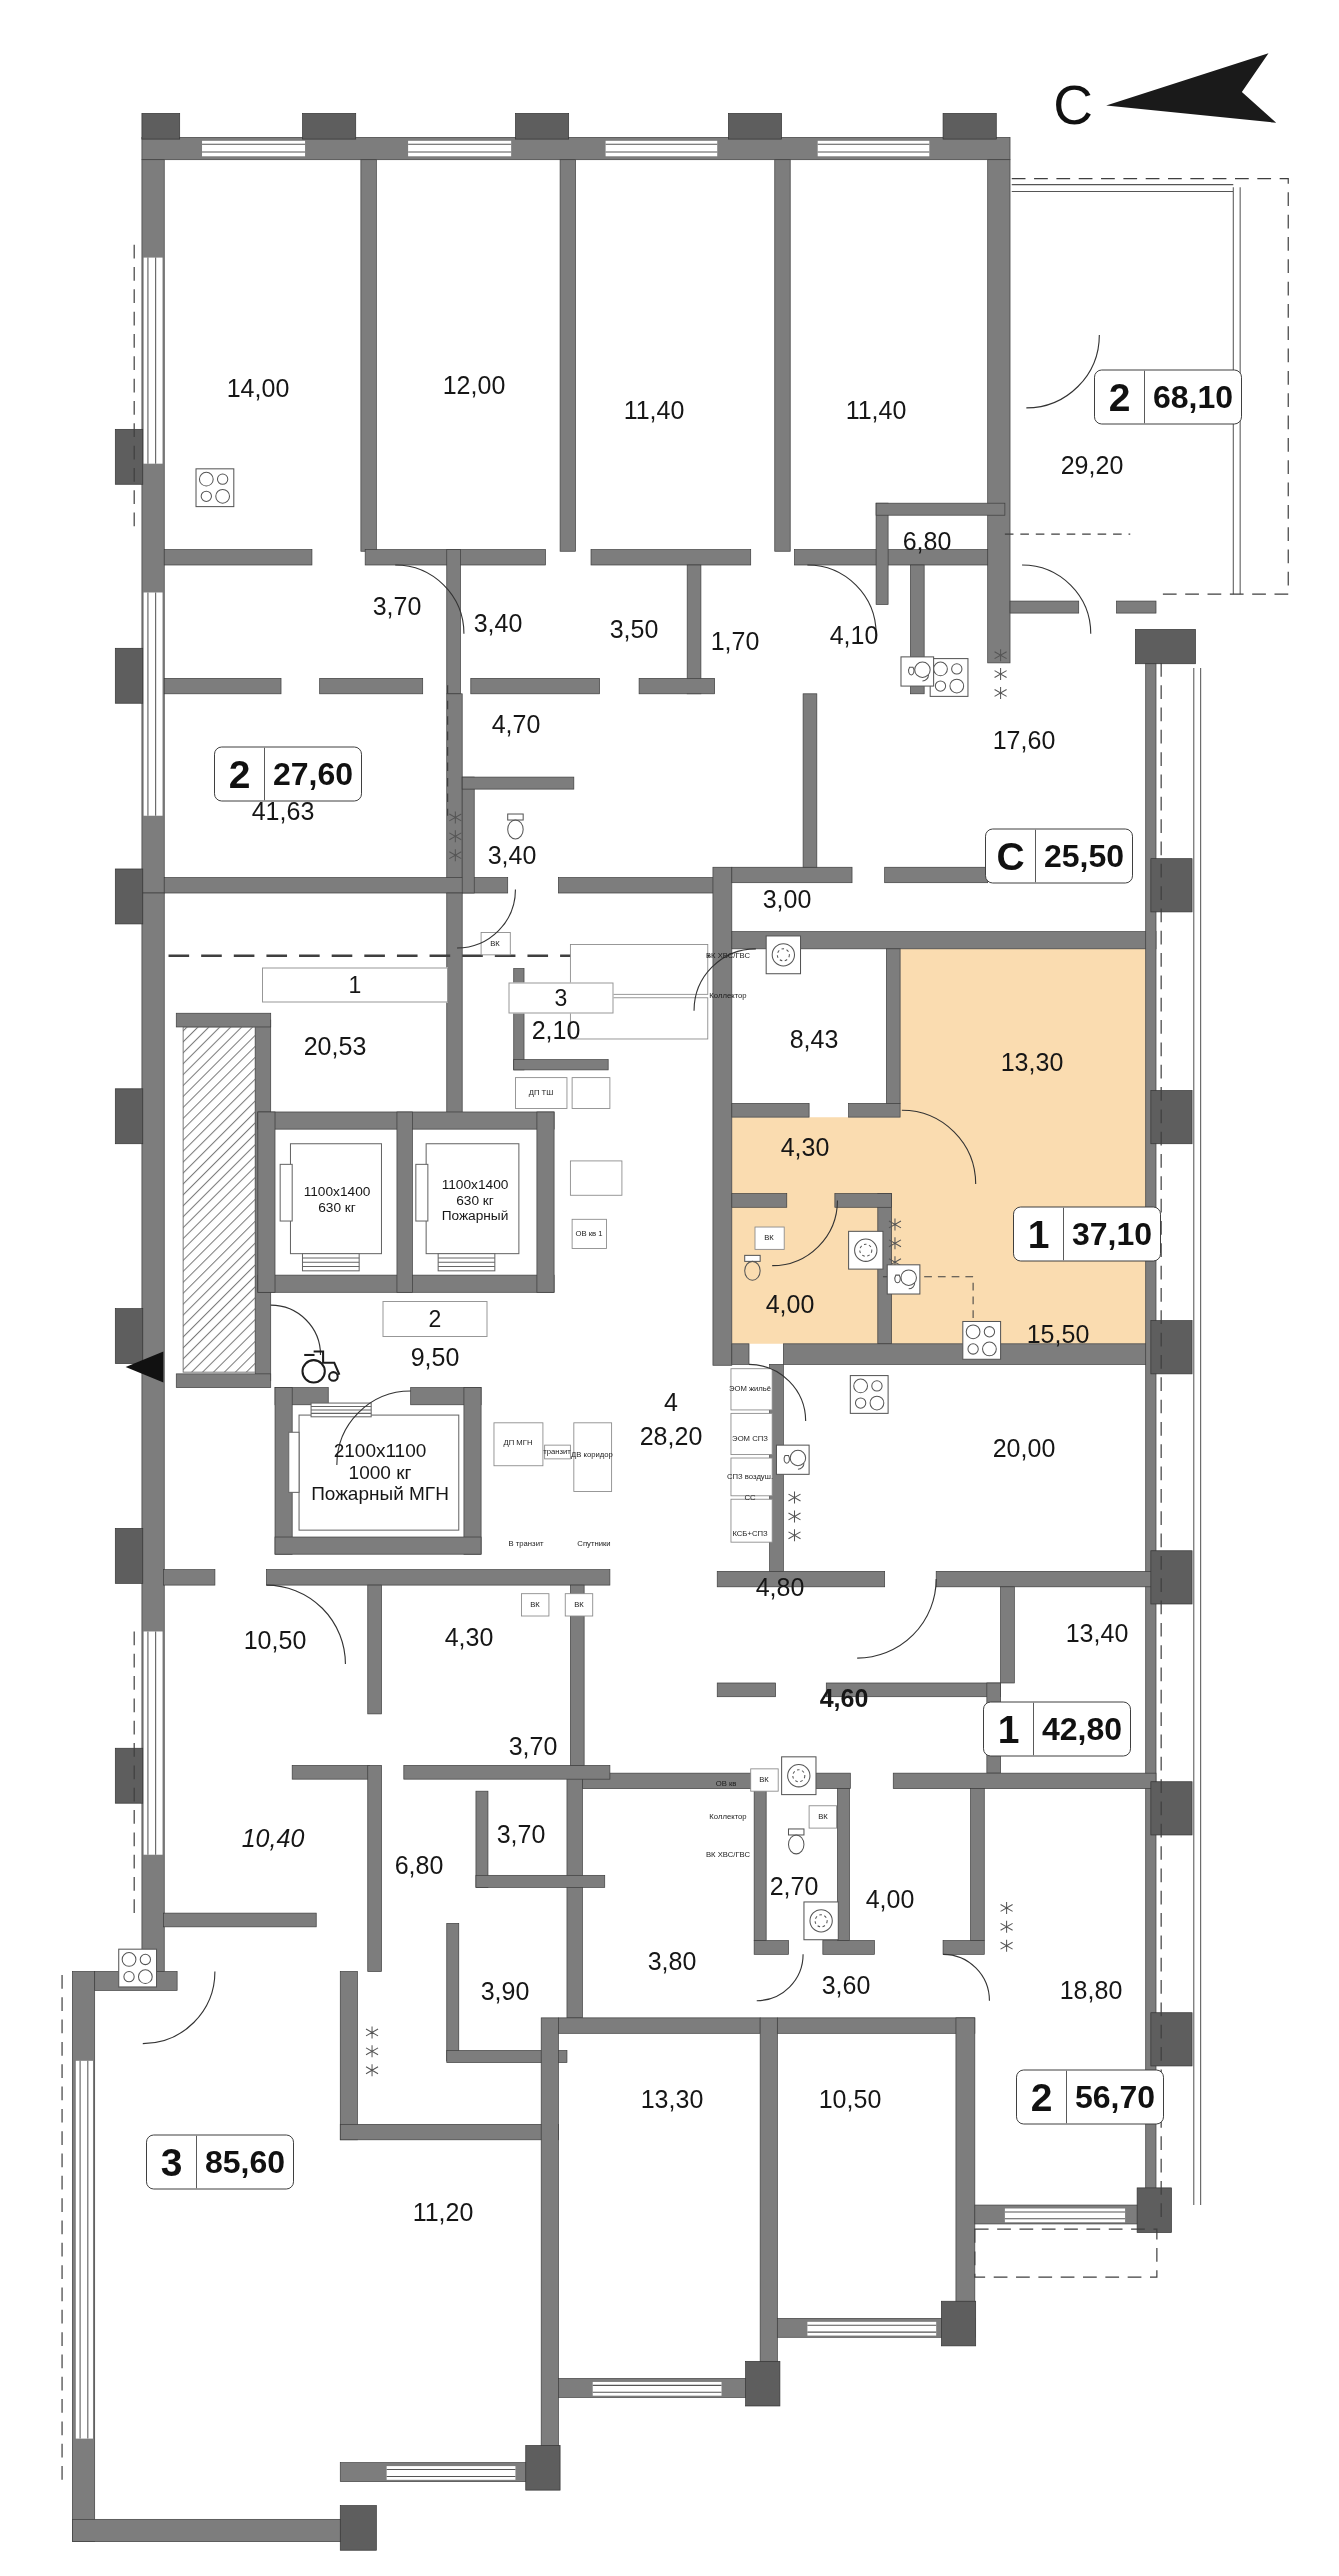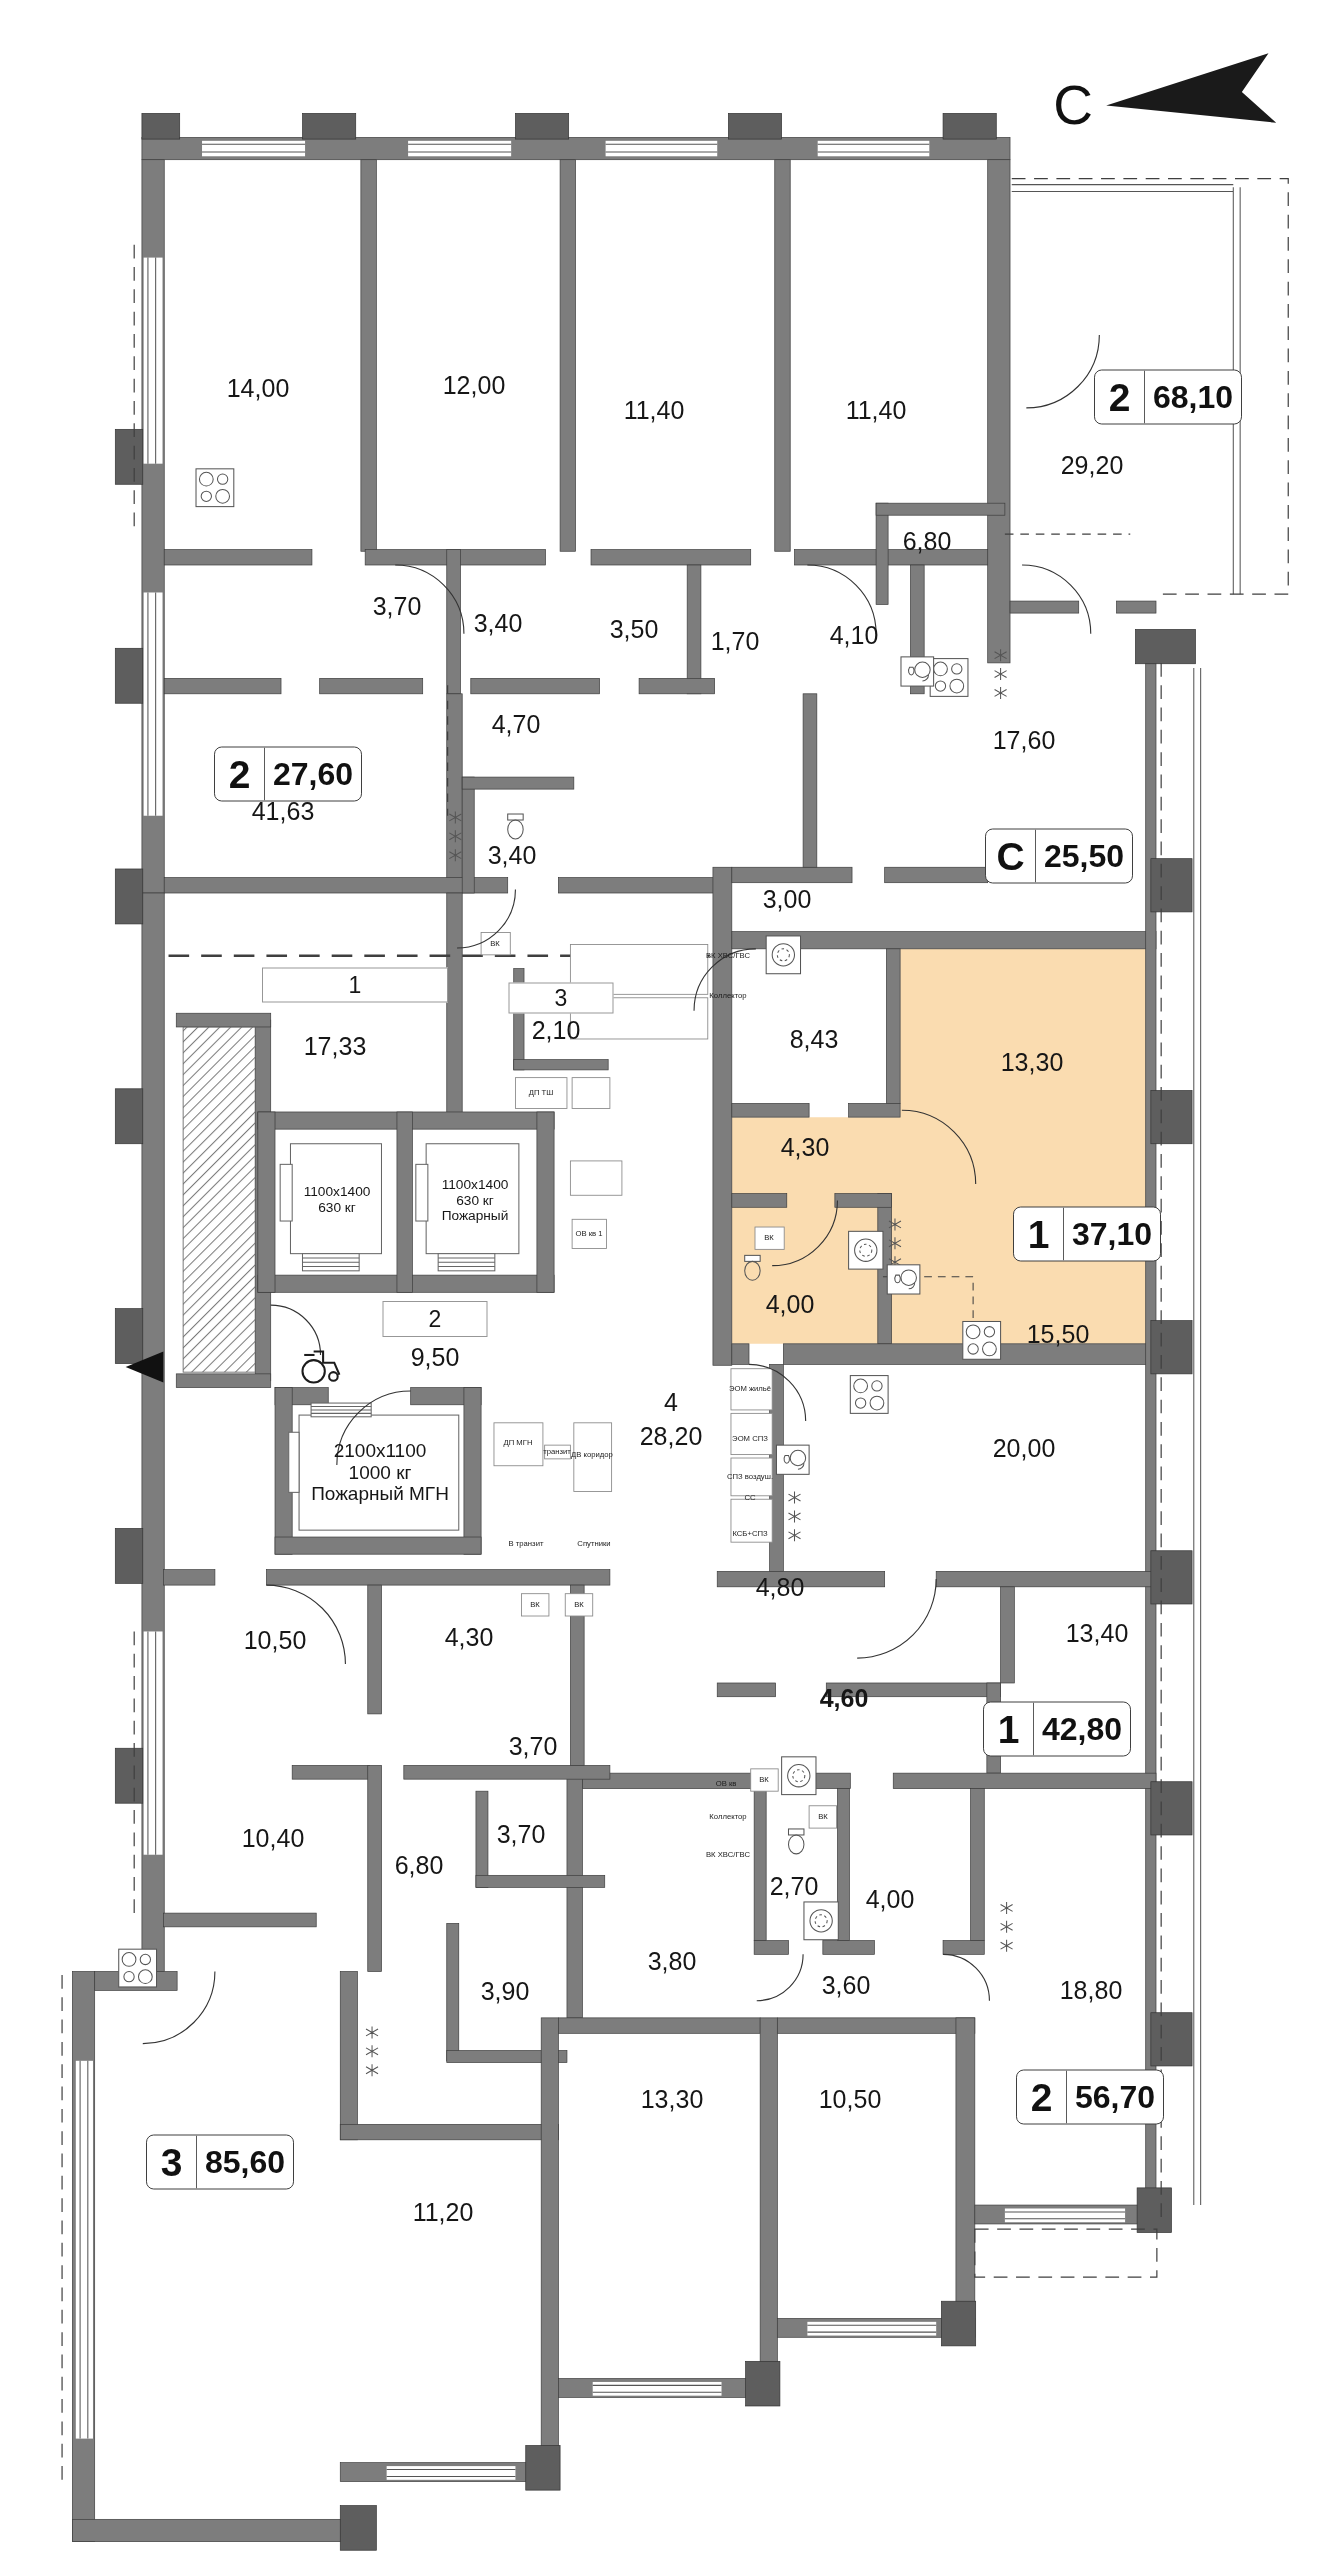--- a/index.html
+++ b/index.html
@@ -345,32 +345,32 @@
       <span class="lbl area" style="left: 1024px; top: 740px;">17,60</span>
       <span class="lbl area" style="left: 283px; top: 811px;">41,63</span>
       <span class="lbl area" style="left: 512px; top: 855px;">3,40</span>
       <span class="lbl area" style="left: 787px; top: 899px;">3,00</span>
       <span class="lbl area" style="left: 814px; top: 1039px;">8,43</span>
       <span class="lbl area" style="left: 1032px; top: 1062px;">13,30</span>
       <span class="lbl area" style="left: 805px; top: 1147px;">4,30</span>
       <span class="lbl area" style="left: 790px; top: 1304px;">4,00</span>
       <span class="lbl area" style="left: 1058px; top: 1334px;">15,50</span>
       <span class="lbl area" style="left: 1024px; top: 1448px;">20,00</span>
-      <span class="lbl area" style="left: 335px; top: 1046px;">17,33</span>
+      <span class="lbl area" style="left: 335px; top: 1046px;">20,53</span>
       <span class="lbl area" style="left: 556px; top: 1030px;">2,10</span>
       <span class="lbl area" style="left: 435px; top: 1357px;">9,50</span>
       <span class="lbl area" style="left: 671px; top: 1402px;">4</span>
       <span class="lbl area" style="left: 671px; top: 1436px;">28,20</span>
       <span class="lbl area" style="left: 780px; top: 1587px;">4,80</span>
       <span class="lbl area" style="left: 1097px; top: 1633px;">13,40</span>
       <span class="lbl area" style="left: 844px; top: 1698px; font-weight: bold;">4,60</span>
       <span class="lbl area" style="left: 275px; top: 1640px;">10,50</span>
       <span class="lbl area" style="left: 469px; top: 1637px;">4,30</span>
       <span class="lbl area" style="left: 533px; top: 1746px;">3,70</span>
-      <span class="lbl area" style="left: 273px; top: 1838px;">10,40</span>
+      <span class="lbl area" style="left: 273px; top: 1838px; font-style: italic;">10,40</span>
       <span class="lbl area" style="left: 521px; top: 1834px;">3,70</span>
       <span class="lbl area" style="left: 419px; top: 1865px;">6,80</span>
       <span class="lbl area" style="left: 794px; top: 1886px;">2,70</span>
       <span class="lbl area" style="left: 890px; top: 1899px;">4,00</span>
       <span class="lbl area" style="left: 672px; top: 1961px;">3,80</span>
       <span class="lbl area" style="left: 846px; top: 1985px;">3,60</span>
       <span class="lbl area" style="left: 1091px; top: 1990px;">18,80</span>
       <span class="lbl area" style="left: 505px; top: 1991px;">3,90</span>
       <span class="lbl area" style="left: 229px; top: 2159px;">31,10</span>
       <span class="lbl area" style="left: 443px; top: 2212px;">11,20</span>

